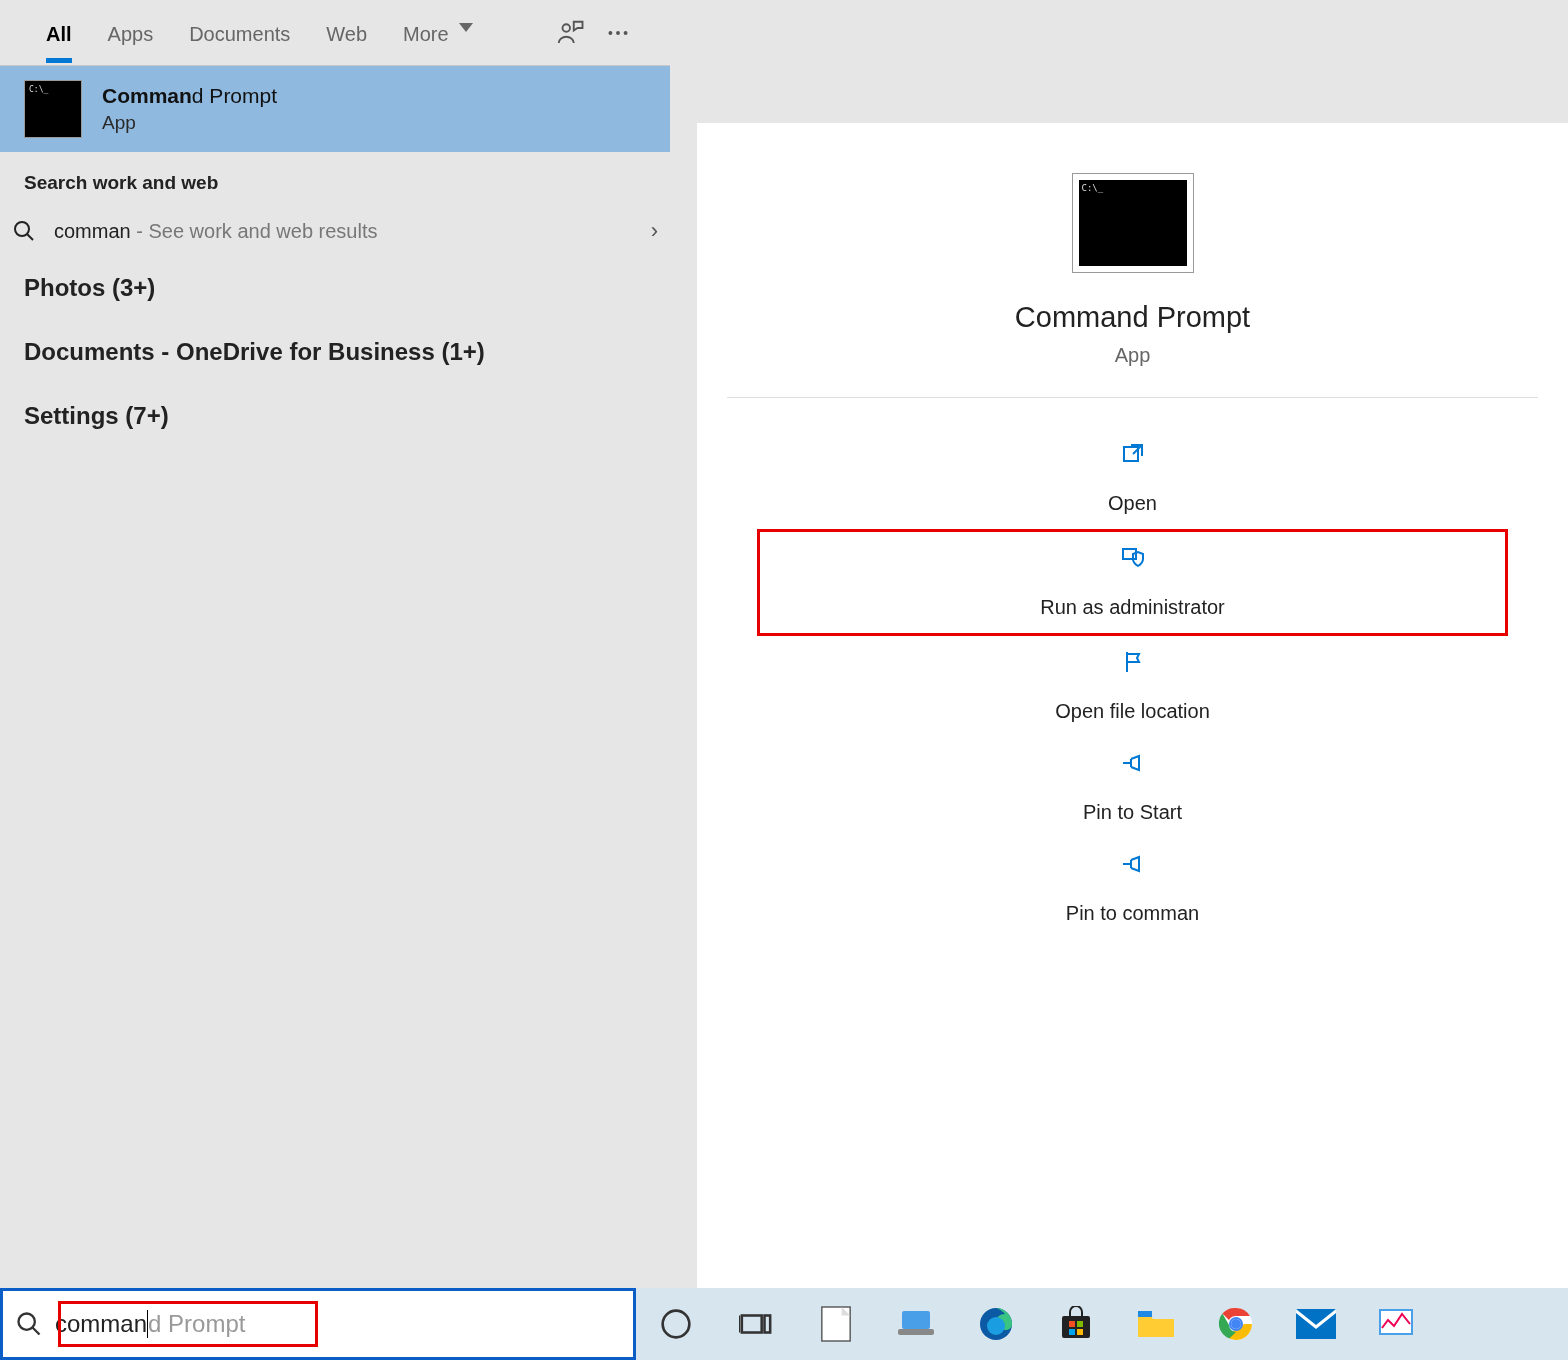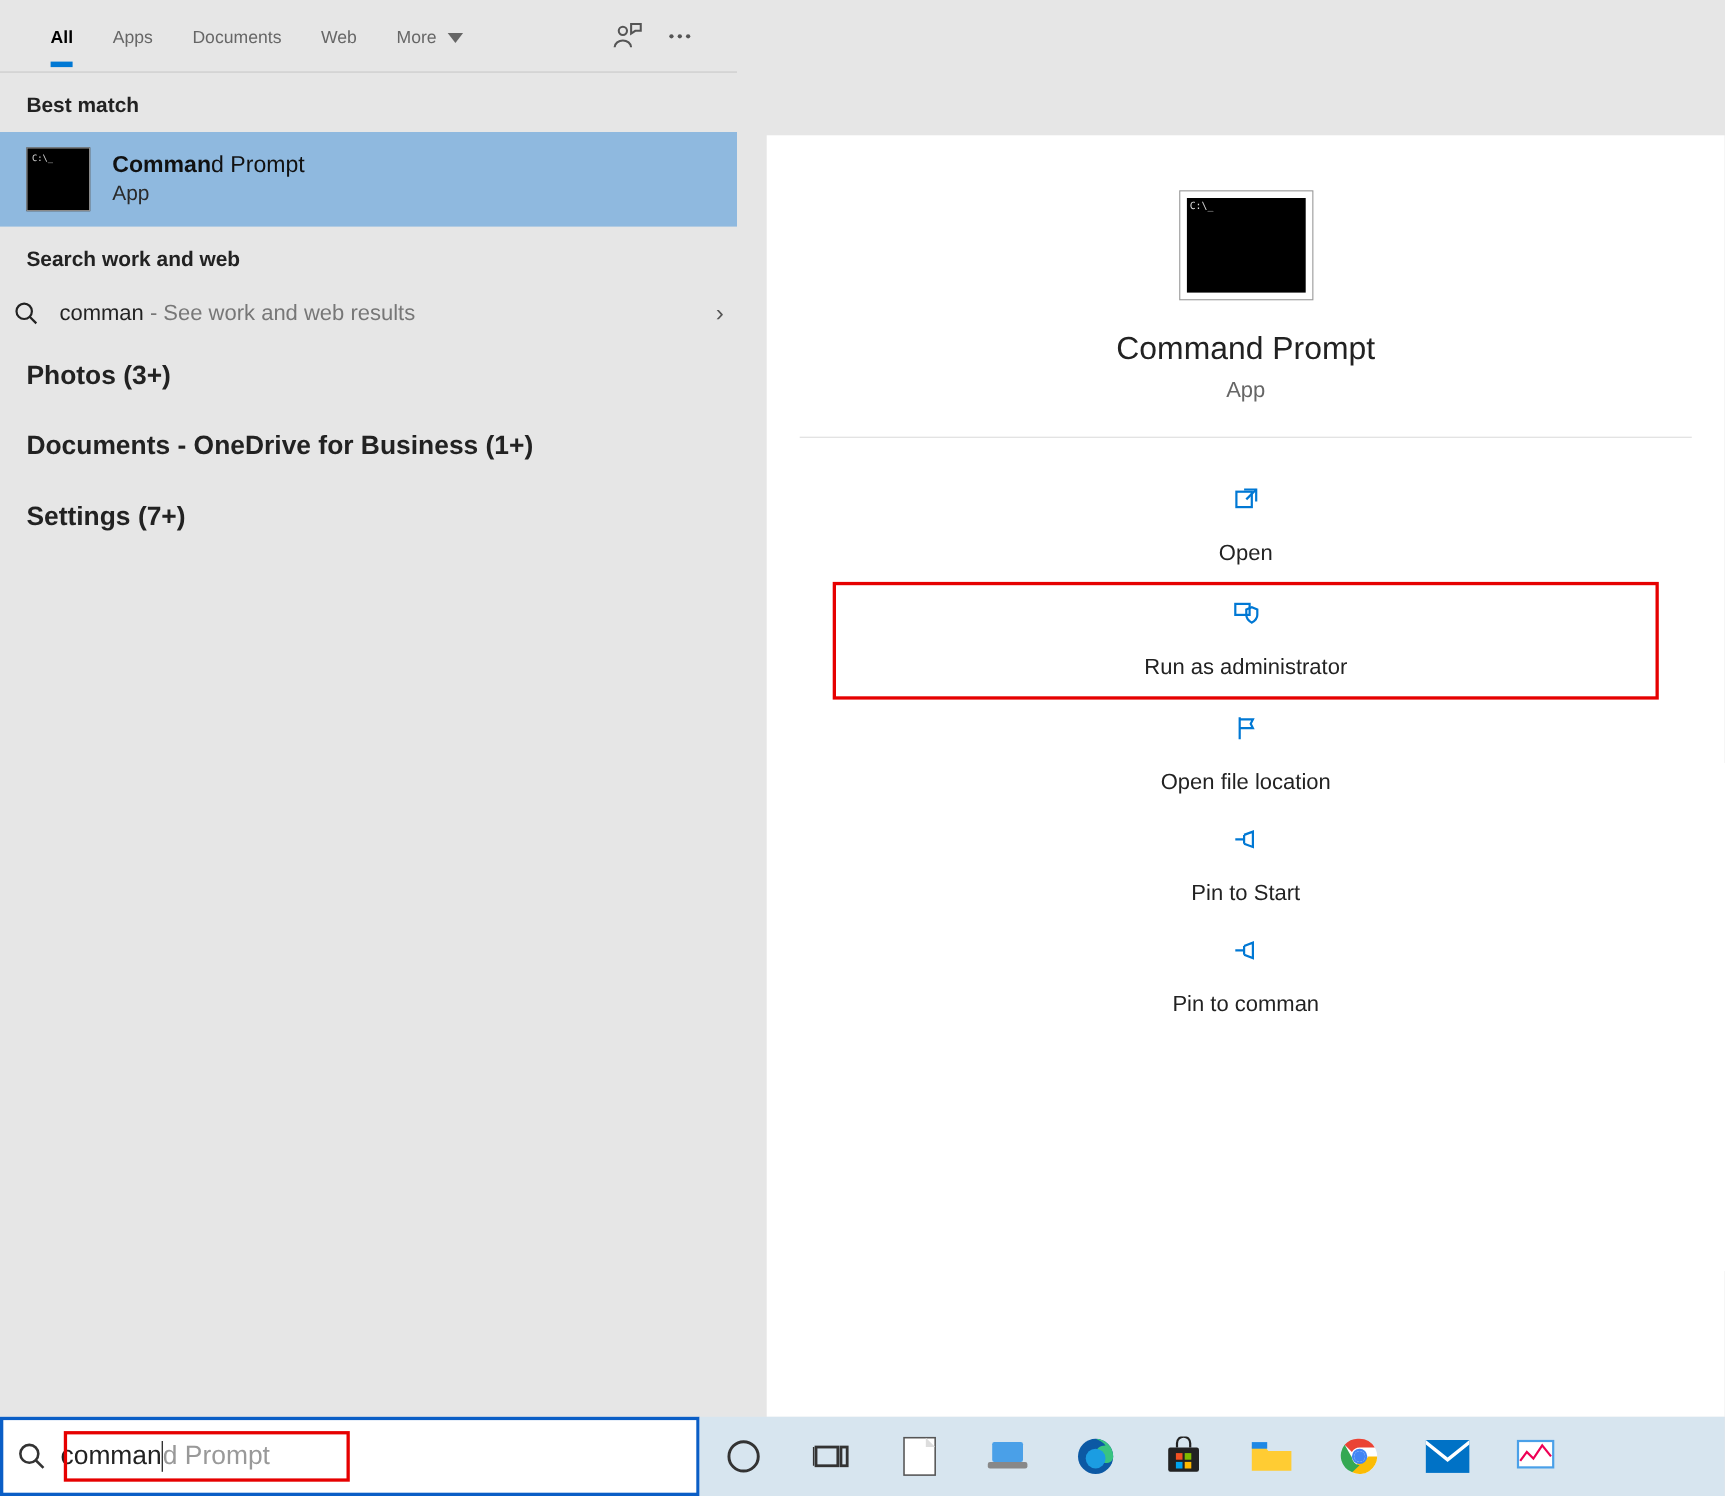--- a/index.html
+++ b/index.html
@@ -4,24 +4,24 @@
 <style>
   * { margin: 0; padding: 0; box-sizing: border-box; font-family: "Segoe UI", Arial, sans-serif; }
   body { background: #e6e6e6; width: 1568px; height: 1360px; overflow: hidden; position: relative; }
 
   .search-panel { display: flex; height: 1288px; }
   .left-panel { width: 670px; background: #e6e6e6; display: flex; flex-direction: column; }
   .right-panel { flex: 1; background: #ffffff; margin: 123px 0 0 27px; }
 
   
   .tabs { display: flex; align-items: center; height: 65px; padding: 0 28px; }
-  .tab { color: #666; font-size: 16px; padding: 18px 18px 14px; cursor: pointer; position: relative; }
+  .tab { color: #666; font-size: 20px; padding: 18px 18px 14px; cursor: pointer; position: relative; }
   .tab.active { color: #000; font-weight: 600; }
   .tab.active::after { content: ""; position: absolute; bottom: -3px; left: 18px; right: 18px; height: 5px; background: #0078d4; }
-  .tab-more { display: inline-flex; align-items: center; gap: 10px; }
+  .tab-more { display: inline-flex; align-items: flex-start; gap: 10px; }
   .chevron-down { display: inline-block; width: 0; height: 0; border-left: 7px solid transparent; border-right: 7px solid transparent; border-top: 9px solid #666; }
   .tab-spacer { flex: 1; }
   .header-icon { width: 48px; height: 48px; display: flex; align-items: center; justify-content: center; color: #555; cursor: pointer; }
   .tabs-border { height: 1px; background: #c8c8c8; }
 
   
   .section-header { padding: 20px 24px 12px; font-size: 19px; font-weight: 600; color: #222; }
   .best-match-item { display: flex; align-items: center; gap: 20px; padding: 14px 24px; background: #8fb9df; }
   .app-thumb { width: 58px; height: 58px; background: #000; border: 1px solid #999; display: flex; align-items: flex-start; padding: 4px; }
   .app-thumb span { color: #ddd; font-size: 8px; font-family: monospace; }
@@ -89,21 +89,20 @@
       <div class="header-icon">
         <svg width="26" height="26" viewBox="0 0 24 24" fill="currentColor">
             <circle cx="5" cy="12" r="1.8"></circle>
             <circle cx="12" cy="12" r="1.8"></circle>
             <circle cx="19" cy="12" r="1.8"></circle>
           </svg>
       </div>
     </div>
     <div class="tabs-border"></div>
 
-    <div class="section-header">Best match</div>
     <div class="best-match-item">
       <div class="app-thumb">
           <span>C:\_</span>
         </div>
       <div class="best-match-text">
         <div class="best-match-title"><b>Comman</b><span>d Prompt</span></div>
         <div class="best-match-sub">App</div>
       </div>
     </div>
 

